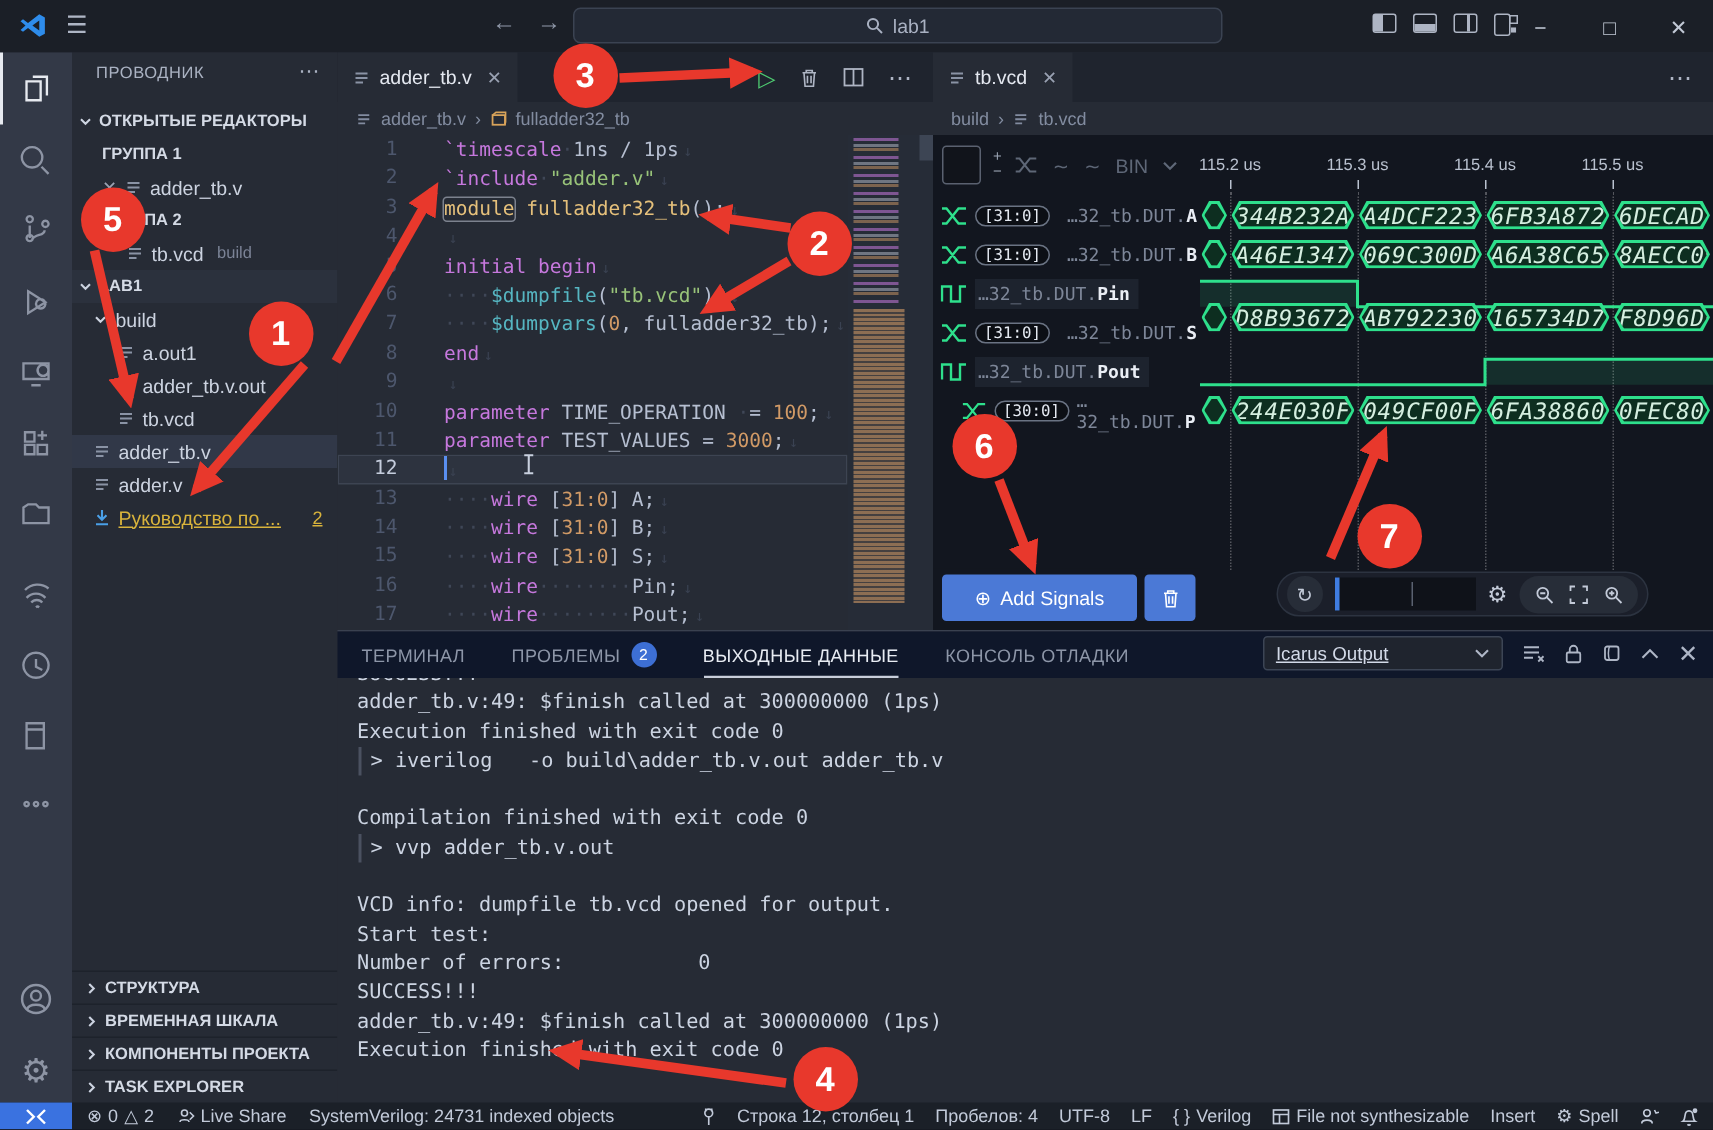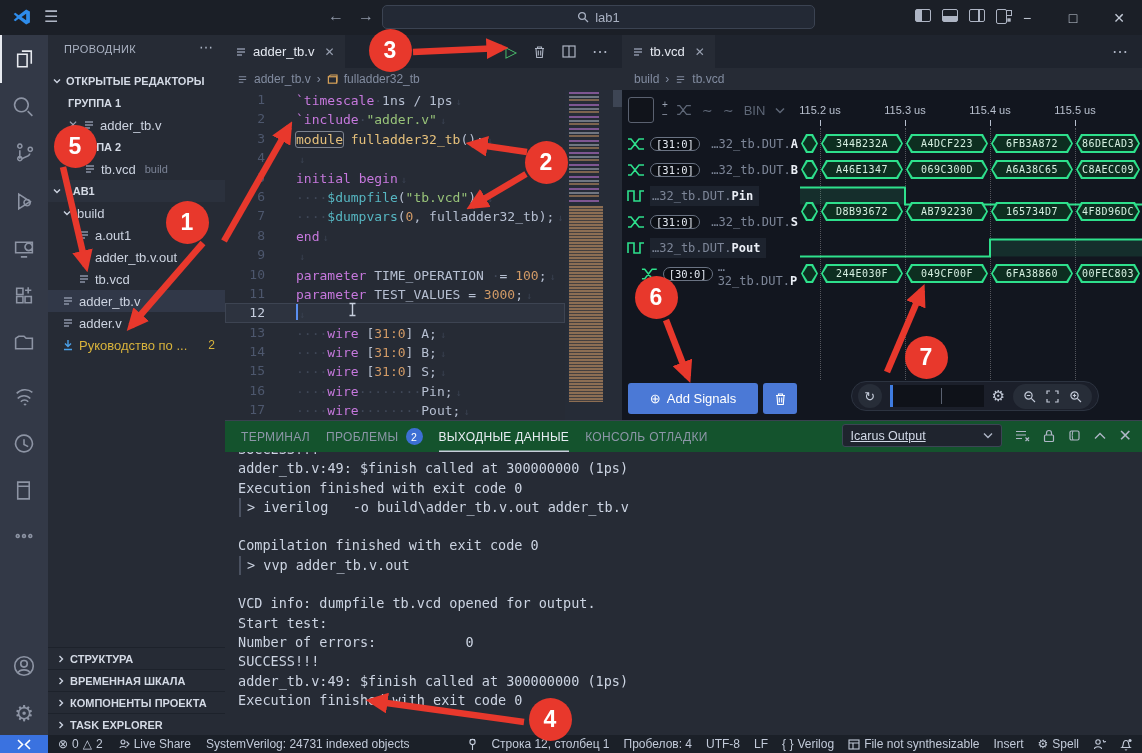--- a/index.html
+++ b/index.html
@@ -35,21 +35,21 @@
   
   .sidebar { position:absolute; left:48px; top:35px; width:177px; height:700px; background:#262b35; overflow:hidden; }
   .sb-title { position:absolute; left:16px; top:8px; font-size:11px; letter-spacing:.4px; color:#aab2c2; }
   .sb-dots  { position:absolute; right:12px; top:4px; color:#aab2c2; font-size:14px; }
   .sec-hdr { display:flex; align-items:center; gap:4px; height:22px; font-size:11px; font-weight:bold; color:#d4dae5; padding-left:4px; }
   .row { display:flex; align-items:center; gap:5px; height:22px; font-size:13px; color:#ccd3e0; white-space:nowrap; }
   .row.sel { background:#313848; }
   .row .suffix { color:#7b8396; font-size:11px; margin-left:4px; }
   .row .closex { color:#9aa2b2; font-size:12px; width:10px; }
   .grp { height:22px; font-size:11px; font-weight:bold; color:#d4dae5; display:flex; align-items:center; }
-  .special { color:#d8b33c; }
+  .special { color:#d8b33c;text-decoration:underline; }
   .badge-org { margin-left:auto; margin-right:10px; color:#d8b33c; font-size:12px; }
   .sb-bottom { position:absolute; left:0; bottom:0; width:177px; }
   .sb-bottom .sec-hdr { border-top:1px solid #1d222b; padding-left:8px; }
 
   
   .tabs1 { position:absolute; left:225px; top:35px; width:397px; height:33px; background:#1f242e; display:flex; }
   .tab { height:33px; padding:0 10px; display:flex; align-items:center; gap:6px; font-size:13px; color:#e4e8f0; background:#262b35; }
   .tab .fx { color:#99a1b2; font-size:12px; margin-left:4px; }
   .tab-actions { margin-left:auto; display:flex; align-items:center; gap:16px; padding-right:14px; color:#aeb5c4; }
   .run-ico { color:#4ecb71; font-size:15px; }
@@ -95,37 +95,37 @@
   .rl-label { position:absolute; top:14px; width:60px; text-align:center; font-size:11px; color:#b9c1cf; }
   .gridline { position:absolute; top:38px; width:0; border-left:1px dotted rgba(255,255,255,.28); height:252px; }
   .gridline::before { content:""; position:absolute; left:-1px; top:-8px; height:6px; border-left:1px solid #b9c1cf; }
   .wrow { position:absolute; left:0; width:342px; height:26px; }
   .vbox { position:absolute; top:3px; height:19px;
     clip-path:polygon(5px 0,calc(100% - 5px) 0,100% 50%,calc(100% - 5px) 100%,5px 100%,0 50%);
     background:var(--wave-green); }
   .vbi { position:absolute; inset:1.8px;
     clip-path:polygon(5px 0,calc(100% - 5px) 0,100% 50%,calc(100% - 5px) 100%,5px 100%,0 50%);
     background:#0d2e20; display:flex; align-items:center; justify-content:center; }
-  .vbi span { font-family:"DejaVu Sans Mono",monospace; font-size:10px; letter-spacing:.5px; color:#d5efe0; }
+  .vbi span { font-family:"DejaVu Sans Mono",monospace; font-size:15px; letter-spacing:.5px; color:#d5efe0;font-style:italic; }
   .addsig-bar { position:absolute; left:0px; top:289px; width:178px; height:41px; background:#12161f; }
   .addsig-btn { position:absolute; left:6px; top:4px; width:130px; height:31px; background:var(--accent); border-radius:3px;
       color:#fff; font-size:13px; display:flex; align-items:center; justify-content:center; gap:6px; }
   .trash-btn { position:absolute; left:141px; top:4px; width:34px; height:31px; background:var(--accent); border-radius:3px;
       display:flex; align-items:center; justify-content:center; }
   .float-ctl { position:absolute; left:229px; top:291px; width:248px; height:30px; background:rgba(28,33,43,.92);
       border:1px solid #2c3340; border-radius:17px; display:flex; align-items:center; gap:8px; padding:0 6px; }
   .fc-circle { width:24px; height:24px; border-radius:50%; background:#272d38; color:#c3cad8; display:flex; align-items:center; justify-content:center; font-size:13px; }
   .fc-input { width:96px; height:22px; background:#0f1219; border-left:3px solid #3f7ce0; position:relative; }
   .fc-input::after { content:""; position:absolute; left:48px; top:3px; height:16px; border-left:1px solid #5a6170; }
   .fc-gear { color:#c3cad8; font-size:15px; }
   .fc-zoom { display:flex; align-items:center; gap:10px; background:#272d38; border-radius:13px; height:25px; padding:0 10px; }
 
   
   .panel { position:absolute; left:225px; top:420px; width:917px; height:315px; background:#262b35; border-top:1px solid #3a4150; }
-  .ptabs { position:absolute; left:0; top:0; width:917px; height:31px; background:#14532d; display:flex; align-items:center; gap:16px; padding-left:16px; z-index:2; }
+  .ptabs { position:absolute; left:0; top:0; width:917px; height:31px; background:#0f172a; display:flex; align-items:center; gap:31px; padding-left:16px; z-index:2; }
   .ptab { font-size:12px; letter-spacing:.3px; color:#8d96a8; display:flex; align-items:center; gap:7px; height:31px; }
   .ptab.active { color:#e8ecf3; box-shadow:inset 0 -1.5px 0 #c8cedb; }
   .pbadge { width:17px; height:17px; border-radius:50%; background:var(--badge); color:#fff; font-size:10.5px; display:flex; align-items:center; justify-content:center; }
   .pctl { position:absolute; right:10px; top:3px; display:flex; align-items:center; gap:13px; z-index:3; color:#aeb6c6; }
   .psel { width:160px; height:23px; background:#1f242e; border:1px solid #3c4555; border-radius:3px; display:flex; align-items:center;
           font-size:12.5px; color:#d3dae8; padding:0 8px; justify-content:space-between;text-decoration:underline; }
   .pout { position:absolute; left:13px; top:26px; width:880px; height:289px; overflow:hidden; font-family:"DejaVu Sans Mono",monospace;
           font-size:13.5px; line-height:19.3px; color:#ccd4e2; white-space:pre; z-index:1; }
   .tl-cmd { border-left:2px solid #4a5160; padding-left:6px; margin-left:1px; }
 

